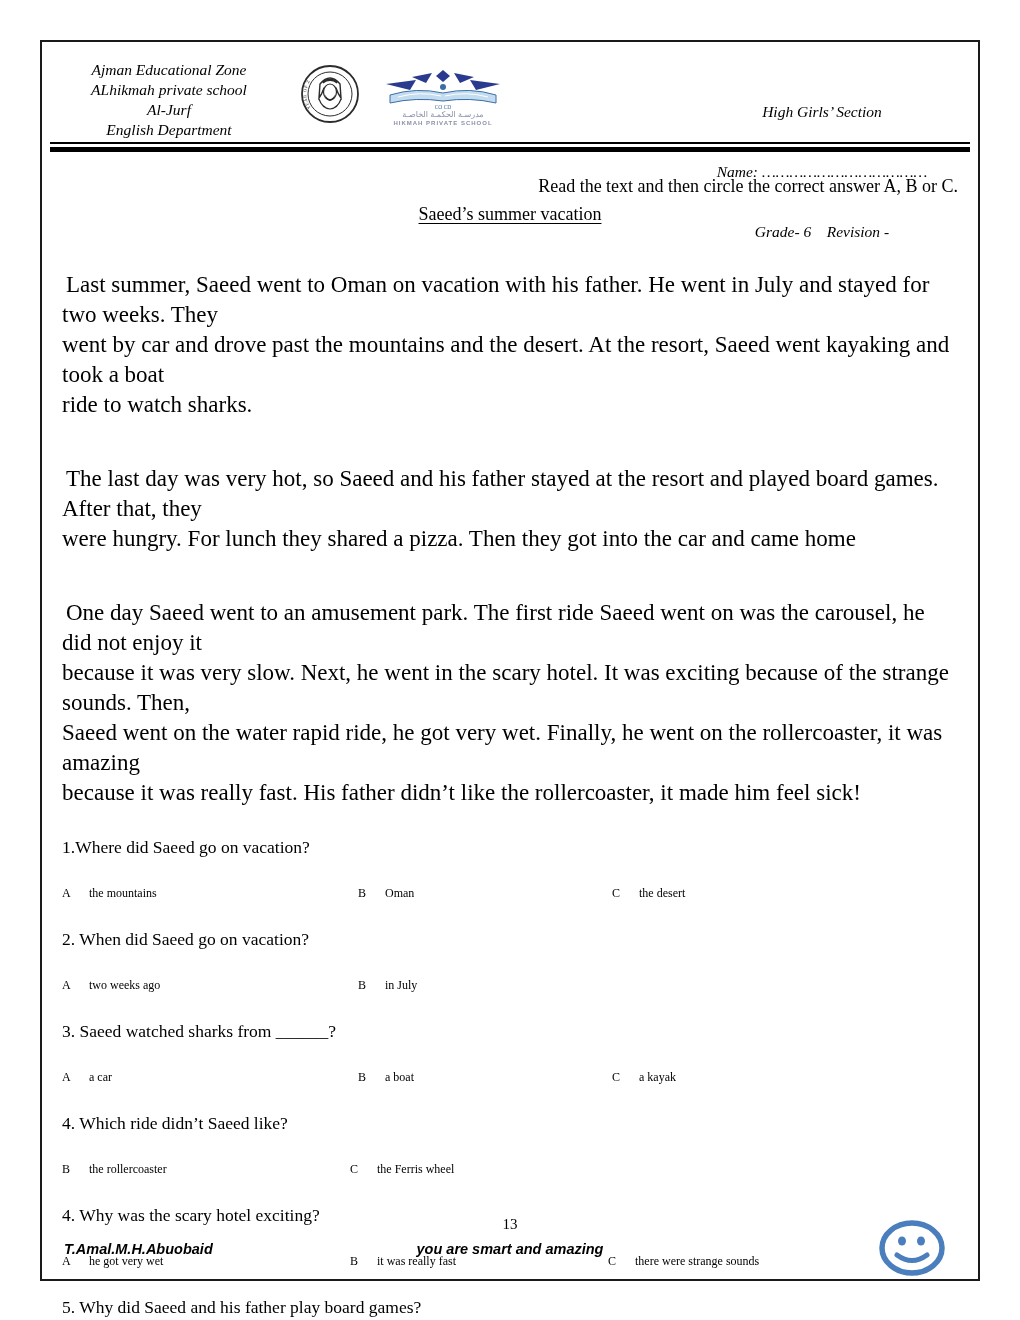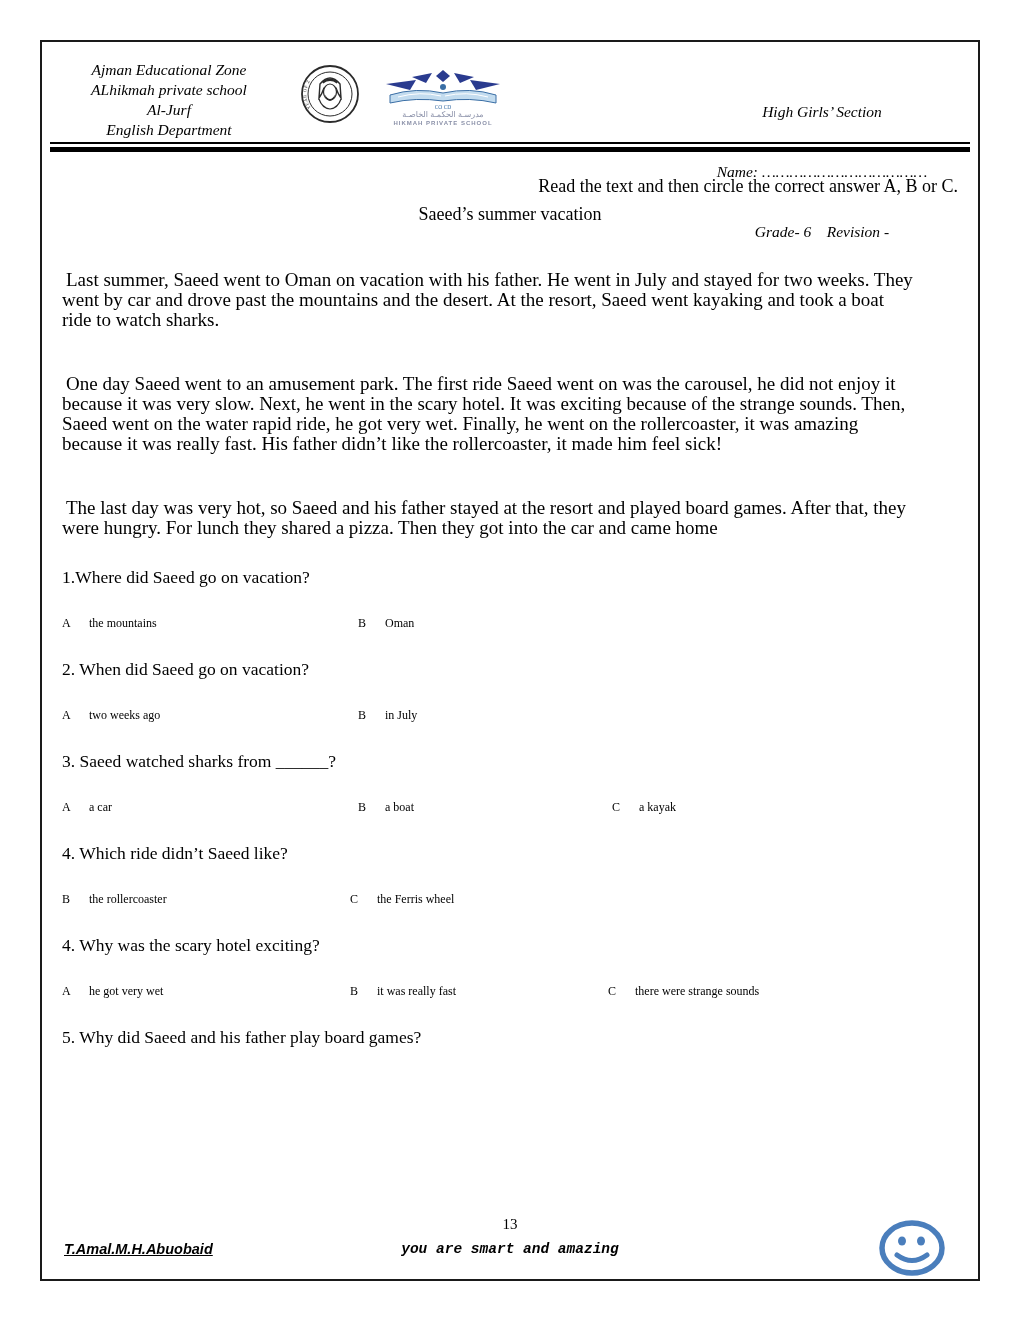--- a/index.html
+++ b/index.html
@@ -26,48 +26,47 @@
   .stamp { position:absolute; left:258px; top:22px; width:60px; height:60px; }
   .school-logo { position:absolute; left:326px; top:26px; width:150px; height:58px; }
   .rule {
     margin:0 8px; height:10px;
     border-top:2px solid #000; border-bottom:5px solid #000;
   }
   
   .content { padding:0 20px; }
   .instruction { font-size:18px; line-height:24px; margin:22px 0 4px;text-align:right; }
   .title-line { text-align:center; font-size:18px; line-height:24px; margin:0 0 30px; }
-  .title-line span { text-underline-offset:3px; }
+  .title-line span { text-decoration:underline; text-underline-offset:3px; }
   .para {
-    font-size:19px; line-height:20px; margin-bottom:22px;
+    font-size:23px; line-height:30px; margin-bottom:22px;
     white-space:pre-line; text-indent:4px;margin-top:44px;
   }
   .questions { margin-top:30px; }
   .q-line { font-size:17.5px; line-height:19.5px; margin-bottom:26.5px; }
   .opt-row {
     display:grid; font-size:12px; line-height:19.5px; margin-bottom:26.5px;
   }
   .gA { grid-template-columns:296px 254px 1fr; }
   .gB { grid-template-columns:288px 258px 1fr; }
   .gC { grid-template-columns:275px 271px 1fr; }
   .opt .letter { display:inline-block; min-width:15px; margin-right:12px; }
   
   .page-number {
     position:absolute; left:0; top:1174px; width:100%;
     text-align:center; font-size:15px;
   }
   .teacher-name {
     position:absolute; left:22px; top:1199px;
     font-family:"Liberation Sans", sans-serif; font-weight:bold; font-style:italic;
     font-size:14.5px;
-    text-decoration:underline;
   }
   .motto {
     position:absolute; left:0; top:1199px; width:100%; text-align:center;
-    font-family:Liberation Mono, monospace; font-weight:bold; font-style:italic;
+    font-family:Liberation Sans, sans-serif; font-weight:bold; font-style:italic;
     font-size:14.5px;
   }
   .smiley { position:absolute; left:836px; top:1178px; width:68px; height:56px; }
   .logo-en { font-family:"Liberation Sans", sans-serif; font-weight:bold; letter-spacing:1px; }
   .logo-ar { font-family:"Liberation Sans", sans-serif; }
 </style>
 </head>
 <body>
 
 <div class="frame">
@@ -122,33 +121,34 @@
 
   <div class="content">
     <p class="instruction">Read the text and then circle the correct answer A, B or C.</p>
     <div class="title-line">
       <span>Saeed’s summer vacation</span>
     </div>
 
     <p class="para">Last summer, Saeed went to Oman on vacation with his father. He went in July and stayed for two weeks. They
 went by car and drove past the mountains and the desert. At the resort, Saeed went kayaking and took a boat
 ride to watch sharks.</p>
+    <p class="para">The last day was very hot, so Saeed and his father stayed at the resort and played board games. After that, they
+were hungry. For lunch they shared a pizza. Then they got into the car and came home</p>
     <p class="para">One day Saeed went to an amusement park. The first ride Saeed went on was the carousel, he did not enjoy it
 because it was very slow. Next, he went in the scary hotel. It was exciting because of the strange sounds. Then,
 Saeed went on the water rapid ride, he got very wet. Finally, he went on the rollercoaster, it was amazing
 because it was really fast.  His father didn’t like the rollercoaster, it made him feel sick!</p>
-    <p class="para">The last day was very hot, so Saeed and his father stayed at the resort and played board games. After that, they
-were hungry. For lunch they shared a pizza. Then they got into the car and came home</p>
 
     <div class="questions">
 
       <p class="q-line">1.Where did Saeed go on vacation?</p>
       <div class="opt-row gA">
         <div class="opt"><span class="letter">A</span><span>the mountains</span></div>
         <div class="opt"><span class="letter">B</span><span>Oman</span></div>
+        <div class="opt"><span class="letter">C</span><span>the desert</span></div>
       </div>
 
       <p class="q-line">2. When did Saeed go on vacation?</p>
       <div class="opt-row gA">
         <div class="opt"><span class="letter">A</span><span>two weeks ago</span></div>
         <div class="opt"><span class="letter">B</span><span>in July</span></div>
       </div>
 
       <p class="q-line">3. Saeed watched sharks from ______?</p>
       <div class="opt-row gA">

